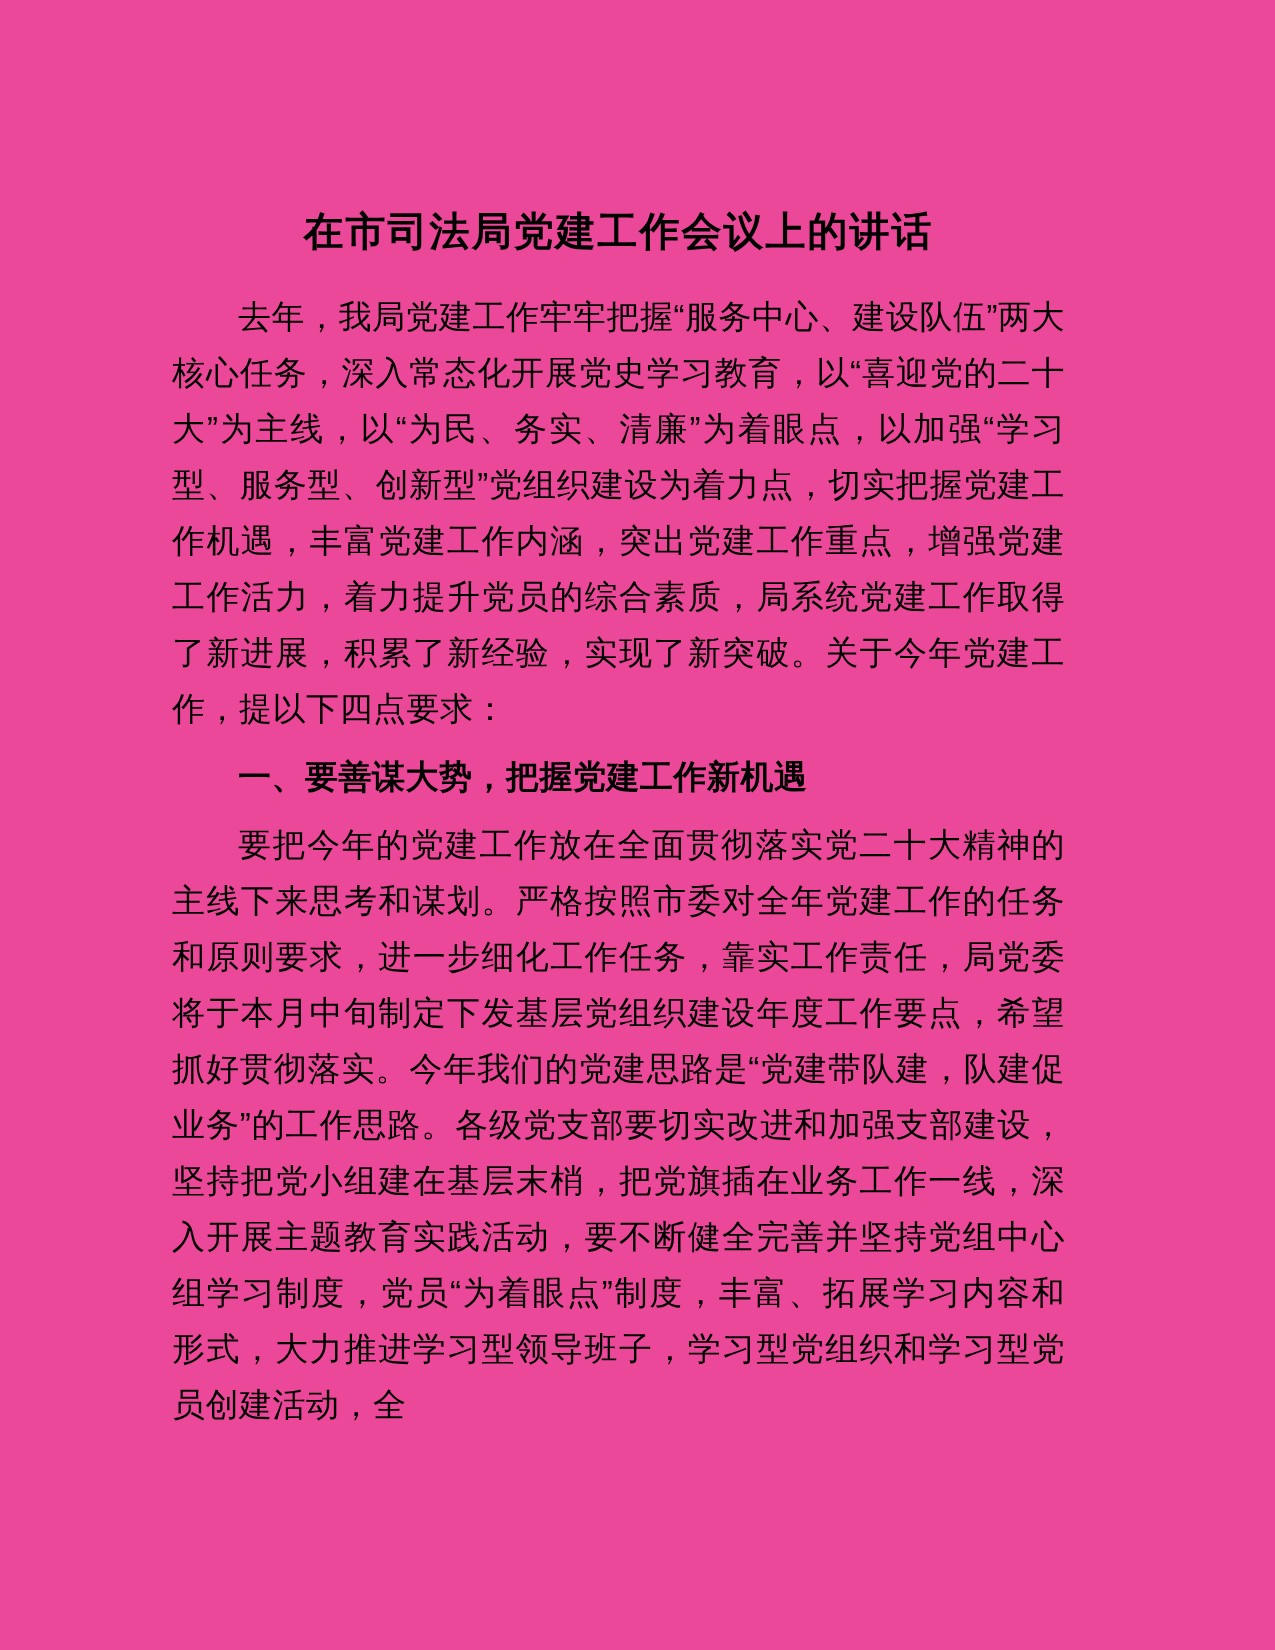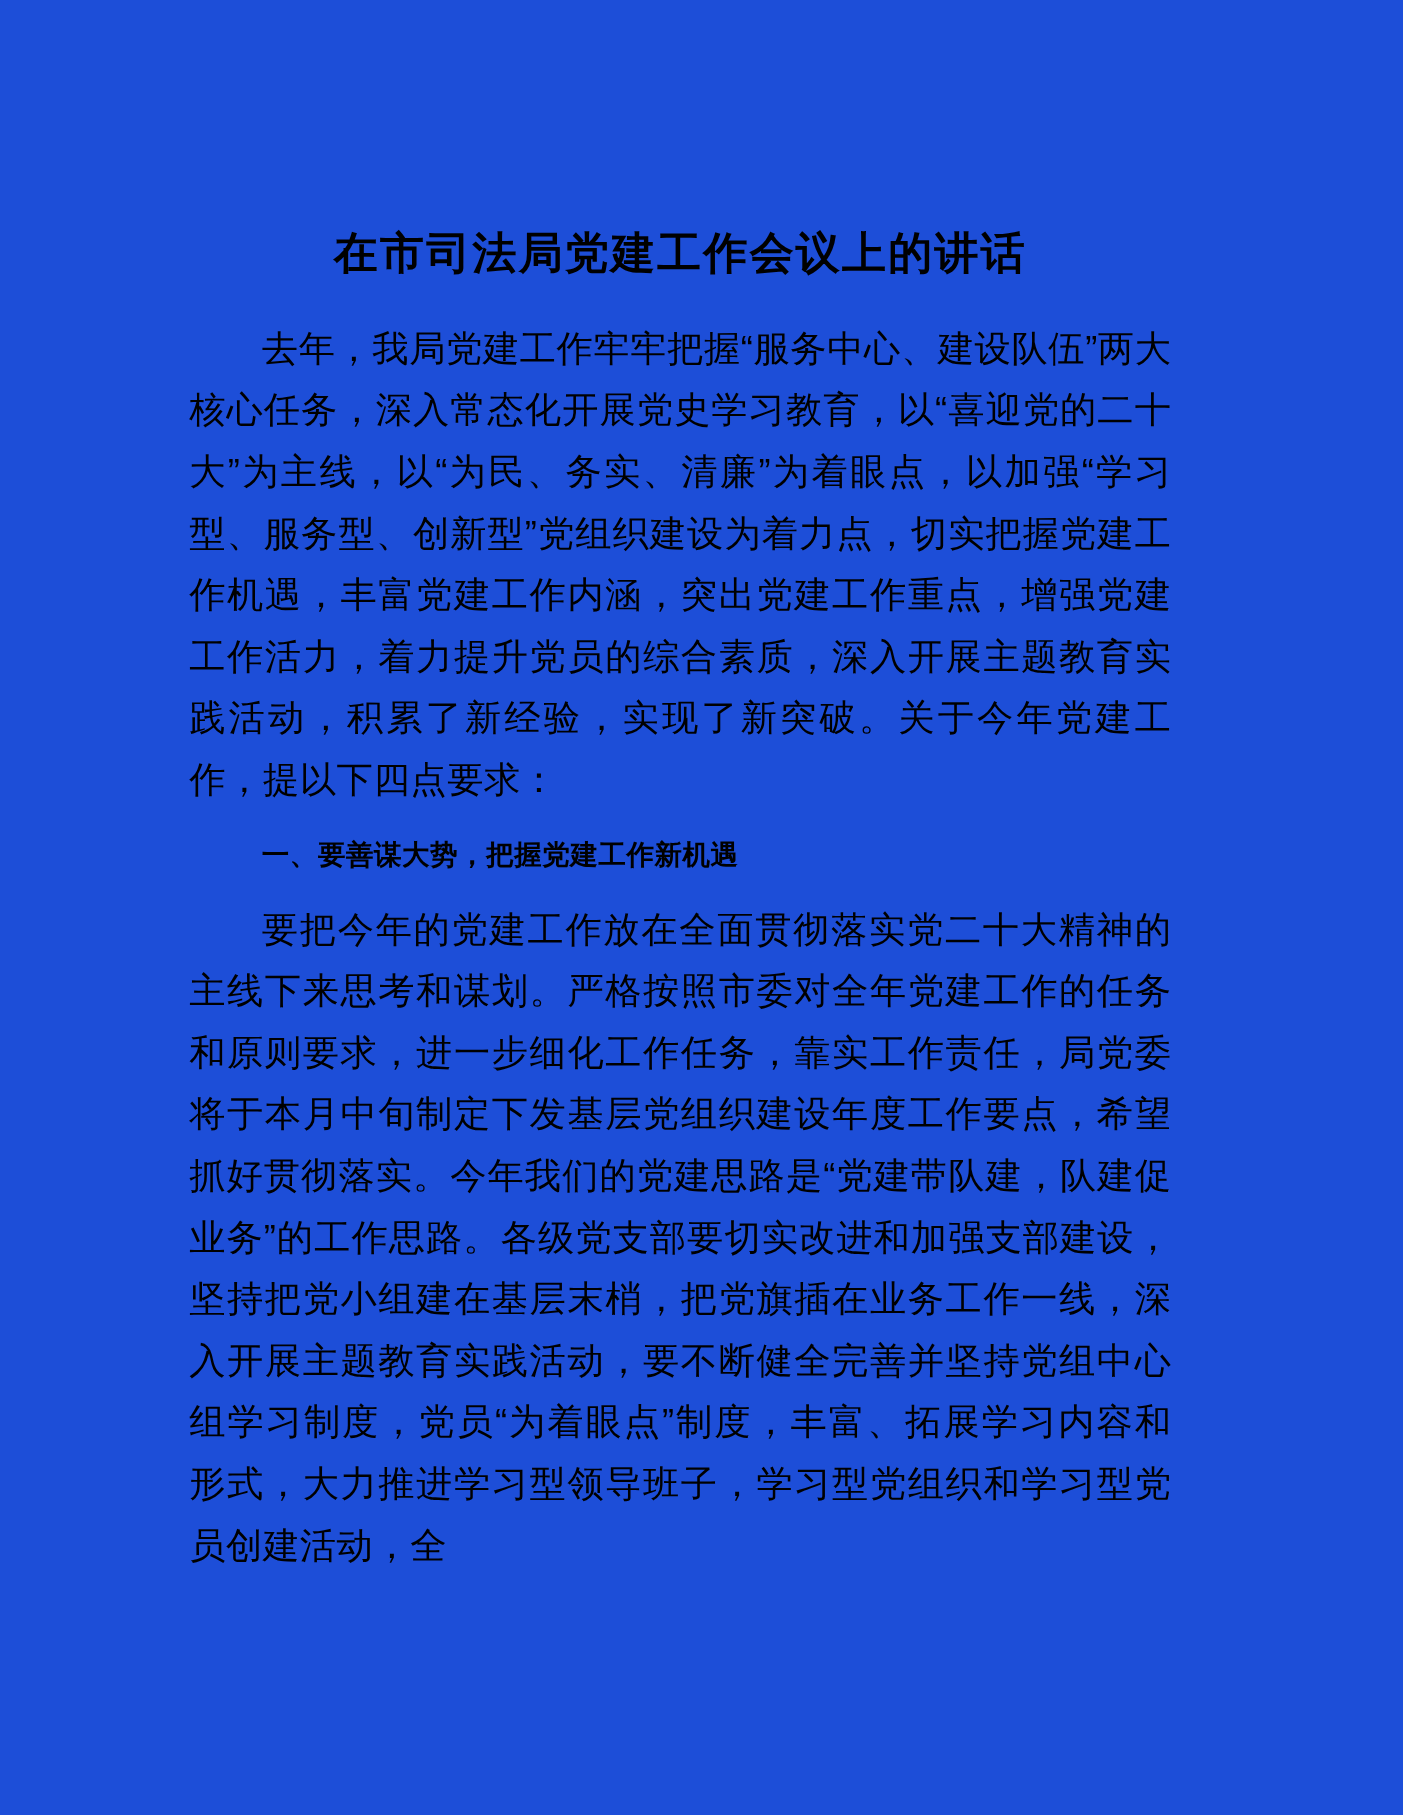--- a/index.html
+++ b/index.html
@@ -2,21 +2,21 @@
 <html><head>
 <meta charset="utf-8">
 <style>
   * { margin: 0; padding: 0; box-sizing: border-box; }
   html, body { background: #ffffff; }
   .page {
     position: relative;
     width: 1275px;
     height: 1650px;
     margin: 0 auto;
-    background: #1d4ed8;
+    background: #ec4899;
     color: #000000;
     font-family: "Liberation Sans", sans-serif;
     padding: 205px 210px 120px 172px;
     overflow: hidden;
   }
   .doc-title {
     font-size: 40px;
     font-weight: 700;
     text-align: center;
     letter-spacing: 2px;
@@ -25,32 +25,32 @@
   }
   .body-para {
     font-size: 33px;
     line-height: 56px;
     text-align: justify;
     text-indent: 66px;
     letter-spacing: 0.5px;
     word-break: break-all;
   }
   .section-heading {
-    font-size: 25px;
+    font-size: 33px;
     font-weight: 600;
     line-height: 56px;
     text-indent: 66px;
     letter-spacing: 0.5px;
     margin: 12px 0;
   }
 </style>
 </head>
 <body>
 
 <div class="page">
   <h1 class="doc-title">在市司法局党建工作会议上的讲话</h1>
 
-  <p class="body-para">去年，我局党建工作牢牢把握“服务中心、建设队伍”两大核心任务，深入常态化开展党史学习教育，以“喜迎党的二十大”为主线，以“为民、务实、清廉”为着眼点，以加强“学习型、服务型、创新型”党组织建设为着力点，切实把握党建工作机遇，丰富党建工作内涵，突出党建工作重点，增强党建工作活力，着力提升党员的综合素质，深入开展主题教育实践活动，积累了新经验，实现了新突破。关于今年党建工作，提以下四点要求：</p>
+  <p class="body-para">去年，我局党建工作牢牢把握“服务中心、建设队伍”两大核心任务，深入常态化开展党史学习教育，以“喜迎党的二十大”为主线，以“为民、务实、清廉”为着眼点，以加强“学习型、服务型、创新型”党组织建设为着力点，切实把握党建工作机遇，丰富党建工作内涵，突出党建工作重点，增强党建工作活力，着力提升党员的综合素质，局系统党建工作取得了新进展，积累了新经验，实现了新突破。关于今年党建工作，提以下四点要求：</p>
 
   <h2 class="section-heading">一、要善谋大势，把握党建工作新机遇</h2>
 
   <p class="body-para">要把今年的党建工作放在全面贯彻落实党二十大精神的主线下来思考和谋划。严格按照市委对全年党建工作的任务和原则要求，进一步细化工作任务，靠实工作责任，局党委将于本月中旬制定下发基层党组织建设年度工作要点，希望抓好贯彻落实。今年我们的党建思路是“党建带队建，队建促业务”的工作思路。各级党支部要切实改进和加强支部建设，坚持把党小组建在基层末梢，把党旗插在业务工作一线，深入开展主题教育实践活动，要不断健全完善并坚持党组中心组学习制度，党员“为着眼点”制度，丰富、拓展学习内容和形式，大力推进学习型领导班子，学习型党组织和学习型党员创建活动，全</p>
 </div>
 
 </body></html>

